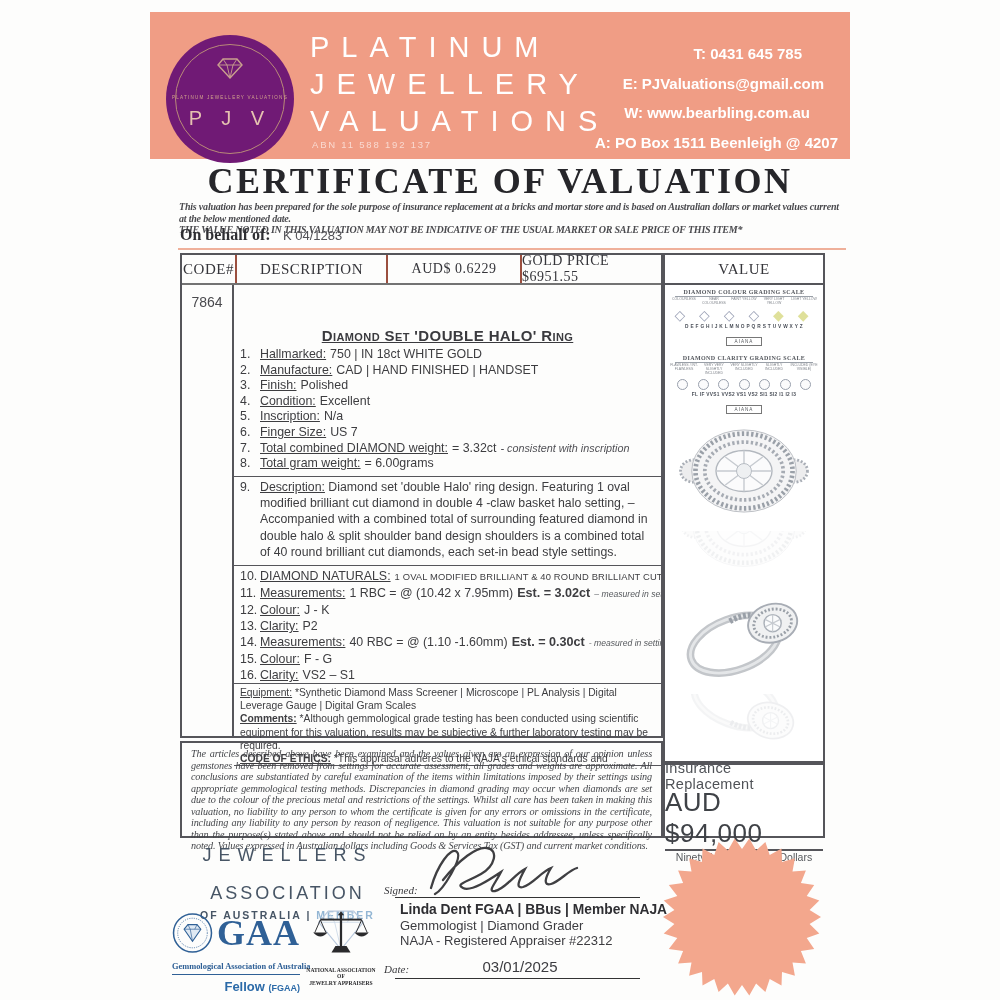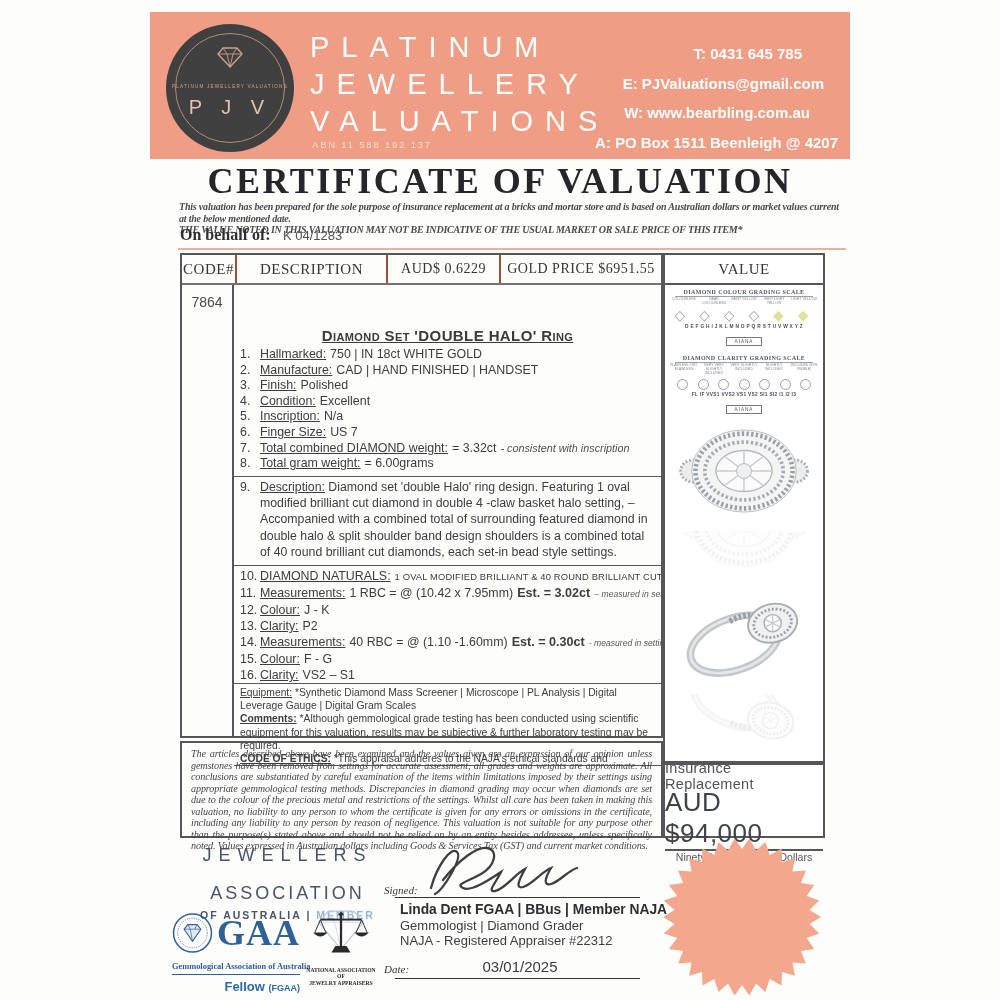--- a/index.html
+++ b/index.html
@@ -2,21 +2,21 @@
 <html><head>
 <meta charset="utf-8">
 <style>
   html,body{margin:0;padding:0;background:#fff;}
   .page{position:relative;width:1000px;height:1000px;background:#fdfdfc;overflow:hidden;
         font-family:"Liberation Sans",sans-serif;color:#3d3d40;}
   .abs{position:absolute;}
 
   
   .banner{left:150px;top:12px;width:700px;height:147px;background:#F09D85;}
-  .logo-circle{left:16px;top:12px;width:128px;height:128px;border-radius:50%;background:#404040;}
+  .logo-circle{left:16px;top:23px;width:128px;height:128px;border-radius:50%;background:#701a75;}
   .logo-inner{position:absolute;left:9px;top:9px;right:9px;bottom:9px;border:1.5px solid #b98a78;border-radius:50%;}
   .logo-gem{position:absolute;left:50%;top:22px;transform:translateX(-50%);}
   .logo-ringtext{position:absolute;left:0;right:0;top:60px;text-align:center;font-size:4.6px;letter-spacing:1.2px;color:#d1a18c;}
   .logo-initials{position:absolute;left:0;right:0;top:72px;text-align:center;font-size:20px;letter-spacing:7px;color:#e5c2b0;}
   .brand{left:160px;top:17px;color:#ffffff;font-size:29px;line-height:37px;letter-spacing:12px;font-weight:400;}
   .abn{left:162px;top:127px;color:rgba(255,255,255,.62);font-size:9.5px;letter-spacing:1.8px;}
   .contact{right:12px;top:27px;text-align:right;color:#ffffff;font-weight:700;font-size:15px;line-height:29.5px;}
   .contact .c1{padding-right:36px;}
   .contact .c2{padding-right:14px;}
   .contact .c3{padding-right:28px;}
@@ -31,21 +31,21 @@
   .pink-rule{left:178px;top:248px;width:668px;height:2px;background:#efb09a;}
 
   
   .tbl-main{left:180px;top:253px;width:483px;height:485px;border:2px solid #55555a;box-sizing:border-box;
             display:flex;flex-direction:column;}
   .thead{display:flex;height:28px;border-bottom:2px solid #737373;flex:0 0 auto;
          font-family:"Liberation Serif",serif;font-size:15px;color:#35353a;}
   .th{display:flex;align-items:center;justify-content:center;box-sizing:border-box;letter-spacing:.5px;}
   .th-code{width:55px;border-right:2px solid #9b4f3f;}
   .th-desc{width:151px;border-right:2px solid #9b4f3f;}
-  .th-aud{width:113px;border-right:2px solid #9b4f3f;font-size:14px;}
+  .th-aud{width:134px;border-right:2px solid #9b4f3f;font-size:14px;}
   .th-gold{flex:1;font-size:14px;}
   .tbody{display:flex;flex:1;min-height:0;}
   .code-col{width:52px;border-right:2px solid #55555a;box-sizing:border-box;text-align:center;
             padding-top:9px;font-size:14px;color:#4a4a4e;flex:0 0 auto;}
   .center-col{flex:1;display:flex;flex-direction:column;min-width:0;}
   .item-title{height:20px;flex:0 0 auto;text-align:center;font-variant:small-caps;font-weight:600;
               font-size:15px;letter-spacing:.4px;color:#3a3a3e;text-decoration:underline;padding-top:2px;box-sizing:border-box;margin-top:40px;}
   .sec{box-sizing:border-box;overflow:hidden;padding:2px 6px 0 6px;flex:0 0 auto;}
   .sec1{height:131px;font-size:12.4px;}
   .secd{height:89px;border-top:1.5px solid #55555a;font-size:12.3px;line-height:16.2px;}

